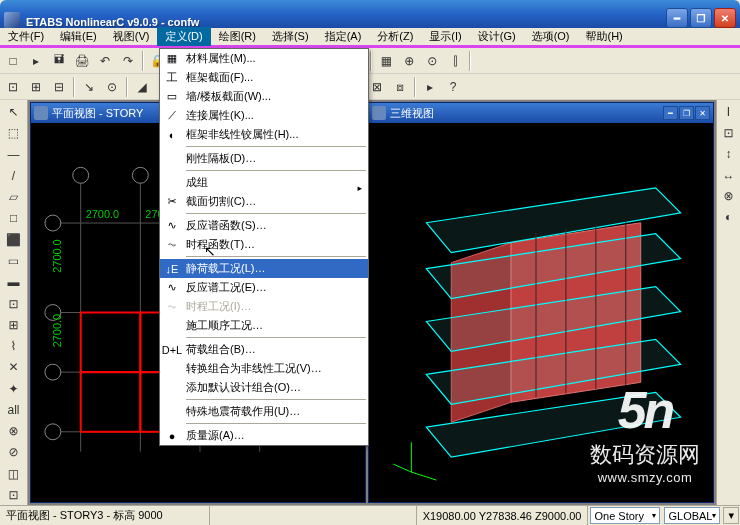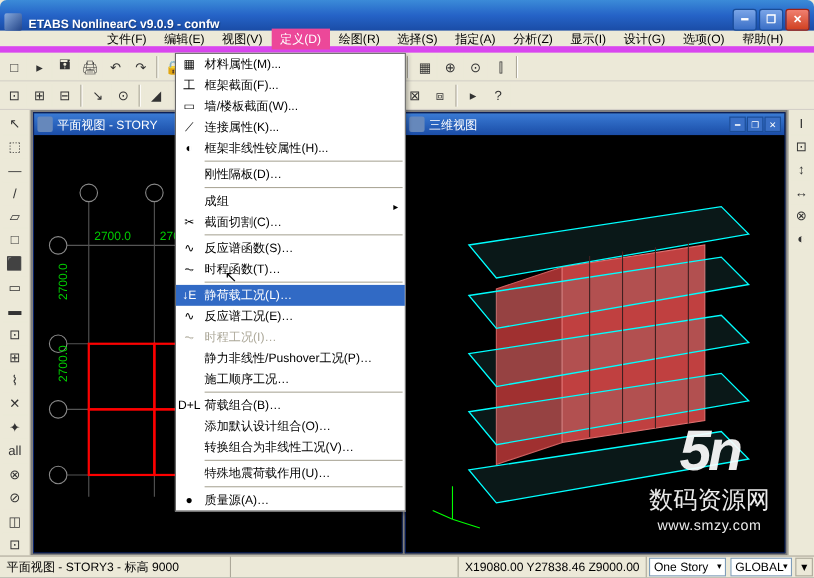--- a/index.html
+++ b/index.html
@@ -8,23 +8,23 @@
 
 .titlebar { height: 28px; background: linear-gradient(to bottom, #3b8bd8 0%, #2563c7 50%, #1a4ca6 100%); display: flex; align-items: flex-end; padding: 0 4px; color: #fff; font-weight: bold; border-top-left-radius: 6px; border-top-right-radius: 6px; }
 .titlebar .app-icon { width: 16px; height: 16px; background: linear-gradient(135deg,#8ad,#248); margin-right: 6px; border-radius: 2px; }
 .titlebar .title { flex: 1; text-shadow: 1px 1px 1px rgba(0,0,0,.3); }
 .titlebar .win-btns { display: flex; gap: 2px; }
 .titlebar .win-btn { width: 22px; height: 20px; border-radius: 3px; display: flex; align-items: center; justify-content: center; font-family: Arial; font-size: 10px; color: #fff; }
 .titlebar .win-btn.min, .titlebar .win-btn.max { background: linear-gradient(to bottom,#7aa5e8,#3a6fc6); border: 1px solid #1a4c96; }
 .titlebar .win-btn.close { background: linear-gradient(to bottom,#f08070,#d04020); border: 1px solid #a02010; }
 
 
-.menubar { height: 20px; background: #ece9d8; display: flex; align-items: center; padding: 0 20px; border-bottom: 6px solid #d946ef; justify-content: flex-end; }
+.menubar { height: 20px; background: #ece9d8; display: flex; align-items: center; padding: 0 0; border-bottom: 3px solid #d946ef; }
 .menubar .menu-item { padding: 2px 8px; cursor: default; }
-.menubar .menu-item.active { background: #ec4899; color: #fff; }
+.menubar .menu-item.active { background: #0369a1; color: #fff; }
 
 
 .toolbar-area { background: #ece9d8; }
 .toolbar-row { display: flex; align-items: center; height: 26px; padding: 1px 2px; border-bottom: 1px solid #d4d0c8; gap: 1px; }
 .tool-btn { width: 22px; height: 22px; border: 1px solid transparent; display: flex; align-items: center; justify-content: center; font-size: 12px; color: #333; background: #ece9d8; }
 .tool-sep { width: 2px; height: 20px; border-left: 1px solid #aca899; border-right: 1px solid #fff; margin: 0 2px; }
 .tool-combo { height: 19px; border: 1px solid #7f9db9; background: #fff; padding: 0 14px 0 3px; font-size: 11px; position: relative; display: flex; align-items: center; }
 .tool-combo::after { content: "▼"; position: absolute; right: 2px; font-size: 7px; color: #000; }
 
 
@@ -346,38 +346,34 @@
     <div class="dd-item">
       <span class="dd-icon">∿</span>
       <span>反应谱工况(E)…</span>
     </div>
     <div class="dd-item disabled">
       <span class="dd-icon">⏦</span>
       <span>时程工况(I)…</span>
     </div>
     <div class="dd-item">
       <span class="dd-icon"> </span>
-      <span>静力非线性/Pushover工况(P)…</span>
-    </div>
-    <div class="dd-item">
-      <span class="dd-icon"> </span>
       <span>施工顺序工况…</span>
     </div>
     <div class="dd-sep"></div>
     <div class="dd-item">
       <span class="dd-icon">D+L</span>
       <span>荷载组合(B)…</span>
     </div>
     <div class="dd-item">
       <span class="dd-icon"> </span>
+      <span>转换组合为非线性工况(V)…</span>
+    </div>
+    <div class="dd-item">
+      <span class="dd-icon"> </span>
       <span>添加默认设计组合(O)…</span>
-    </div>
-    <div class="dd-item">
-      <span class="dd-icon"> </span>
-      <span>转换组合为非线性工况(V)…</span>
     </div>
     <div class="dd-sep"></div>
     <div class="dd-item">
       <span class="dd-icon"> </span>
       <span>特殊地震荷载作用(U)…</span>
     </div>
     <div class="dd-sep"></div>
     <div class="dd-item">
       <span class="dd-icon">●</span>
       <span>质量源(A)…</span>

